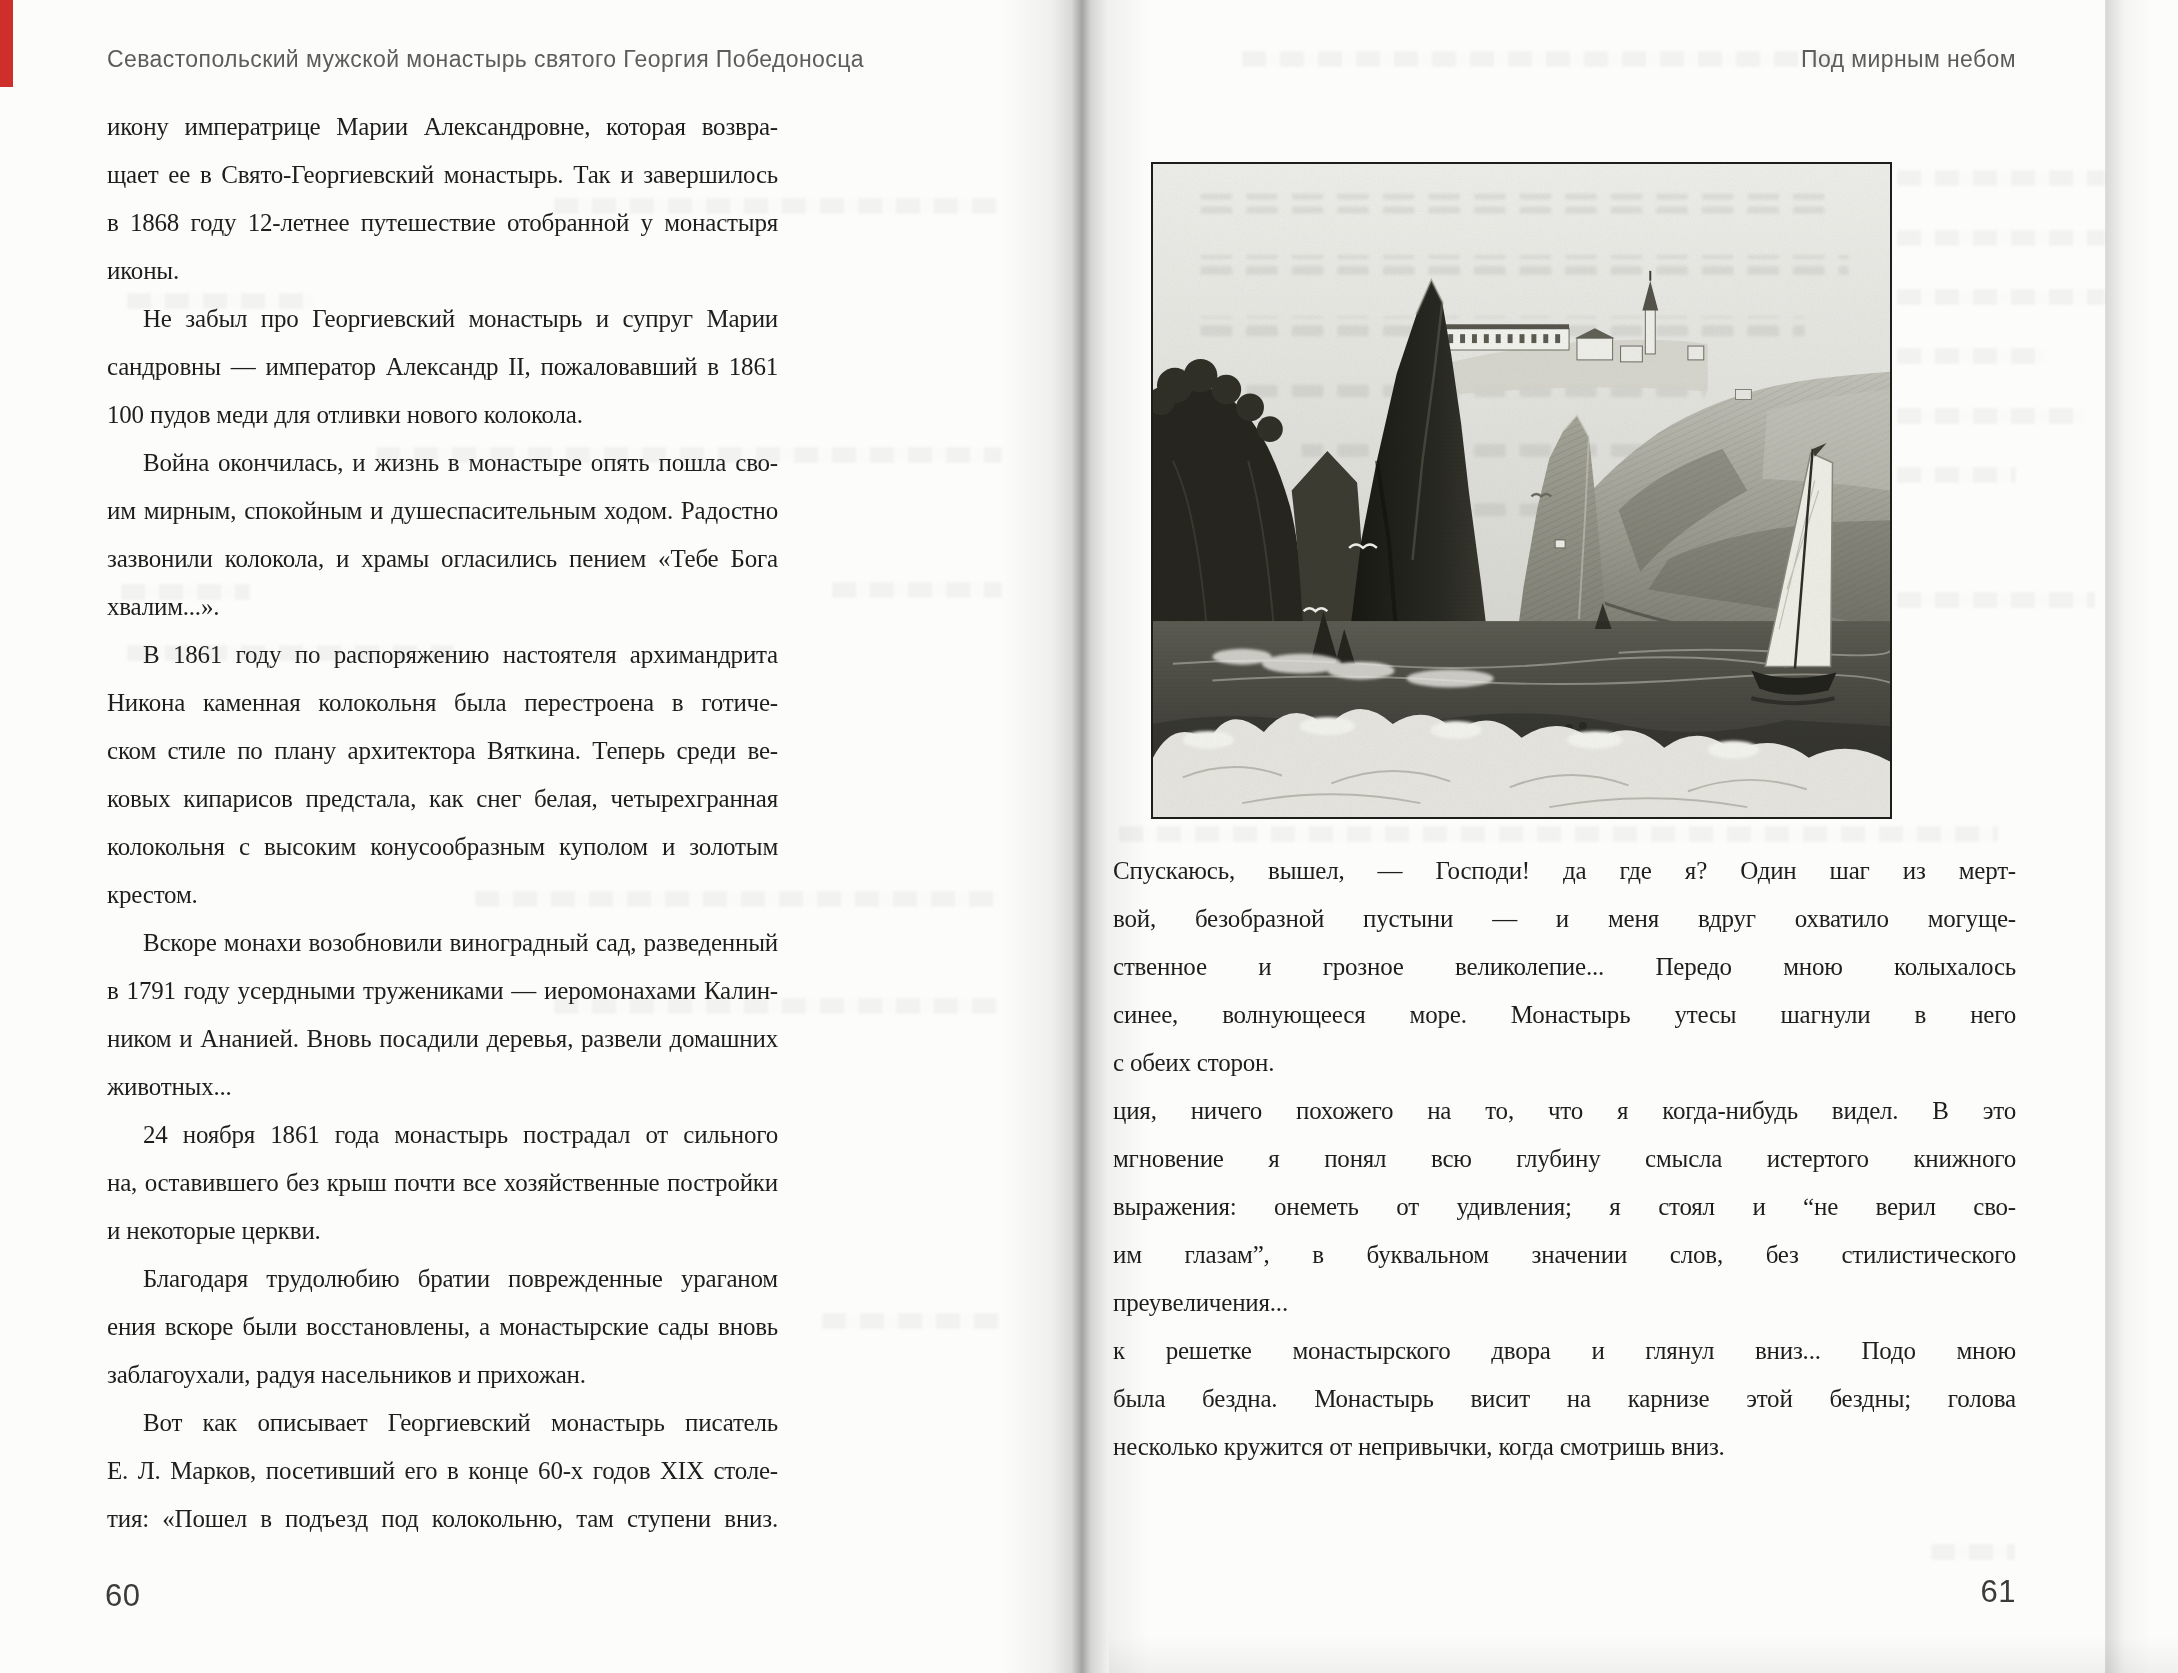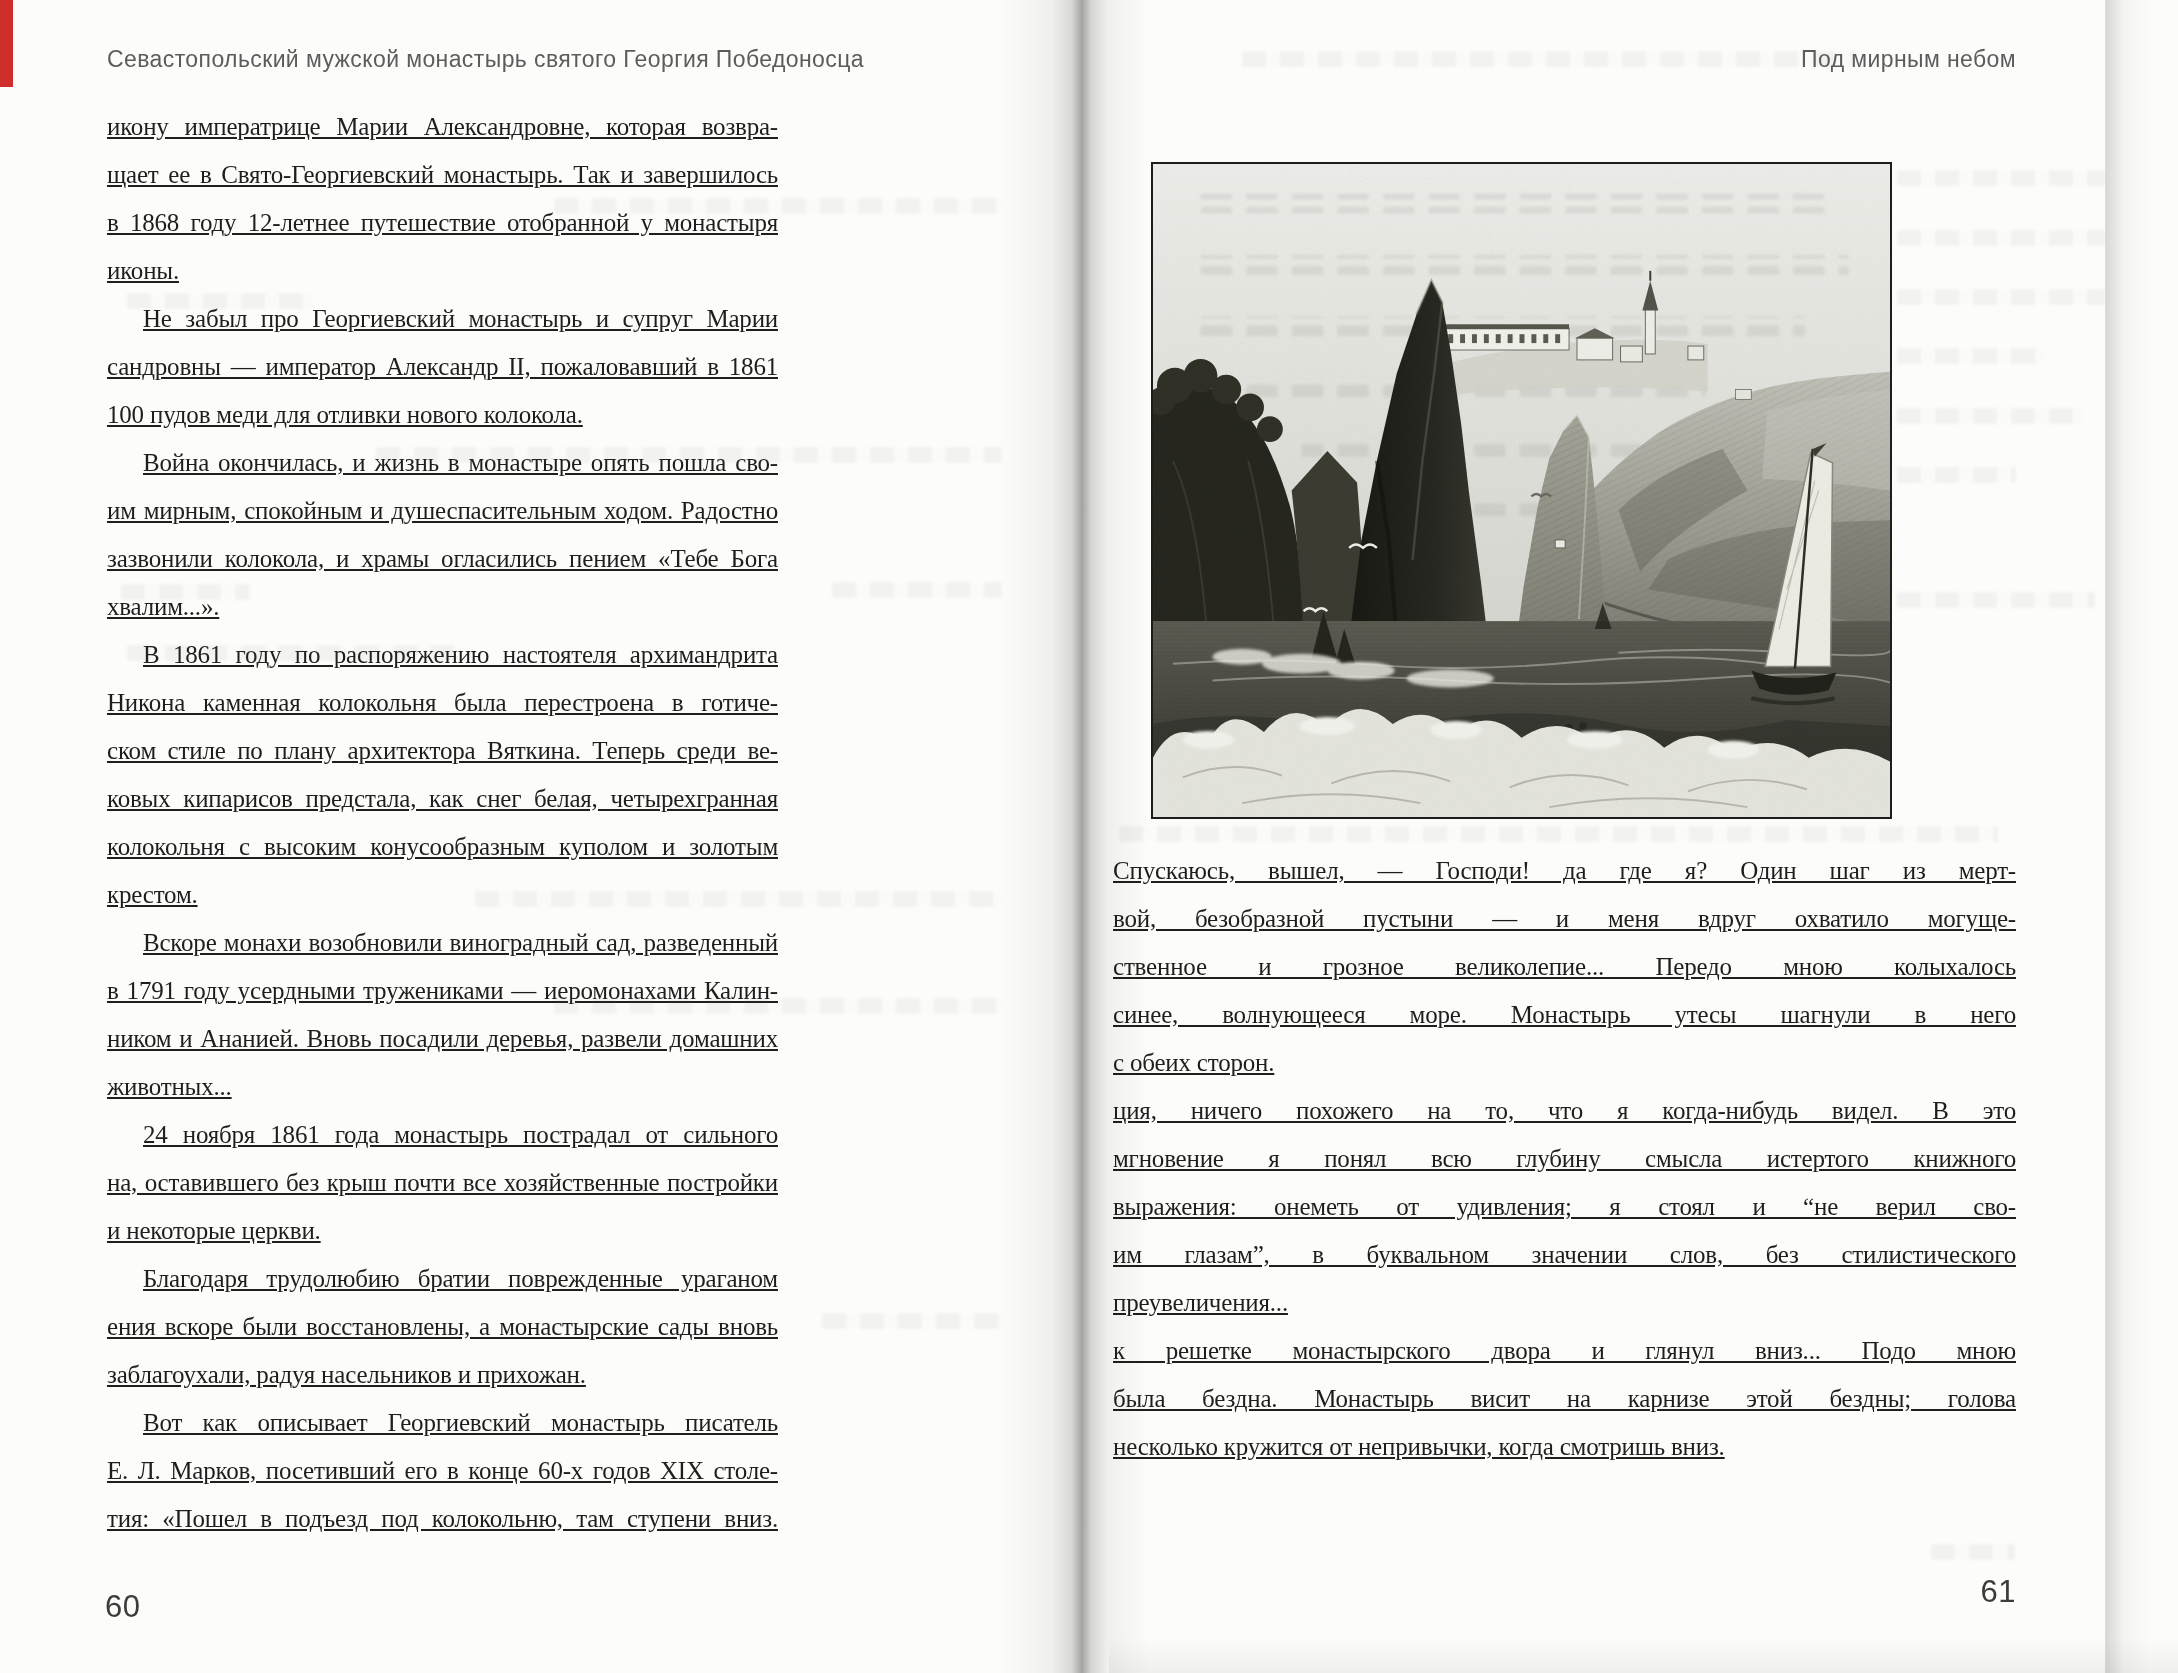--- a/index.html
+++ b/index.html
@@ -21,25 +21,25 @@
 
   
   .running-head{
     position:absolute;top:44px;font-family:"Liberation Sans","DejaVu Sans",sans-serif;
     font-size:23px;line-height:30px;color:#5c5c5c;letter-spacing:0.4px;white-space:nowrap;}
   .head-left{left:107px;}
   .head-right{right:162px;text-align:center;}
   .pagenum{
     position:absolute;font-family:"Liberation Sans","DejaVu Sans",sans-serif;
     font-size:31px;color:#3c3c3c;letter-spacing:0.5px;}
-  .pn-left{left:105px;top:1578px;margin-top:11px;}
+  .pn-left{left:105px;top:1578px;}
   .pn-right{right:162px;top:1574px;text-align:center;}
 
   
-  .column{position:absolute;text-decoration:underline;}
+  .column{position:absolute;}
   #left-col{left:107px;top:103px;width:671px;}
   #right-col{left:1113px;top:847px;width:903px;}
   .para{margin:0;padding:0;}
   .line{
     height:48px;line-height:48px;overflow:hidden;white-space:nowrap;
     font-size:25px;letter-spacing:-0.2px;}
   .line.j{white-space:normal;text-align:justify;}
   .line.j::after{content:"";display:inline-block;width:100%;}
   .line.ind{text-indent:36px;}
 

